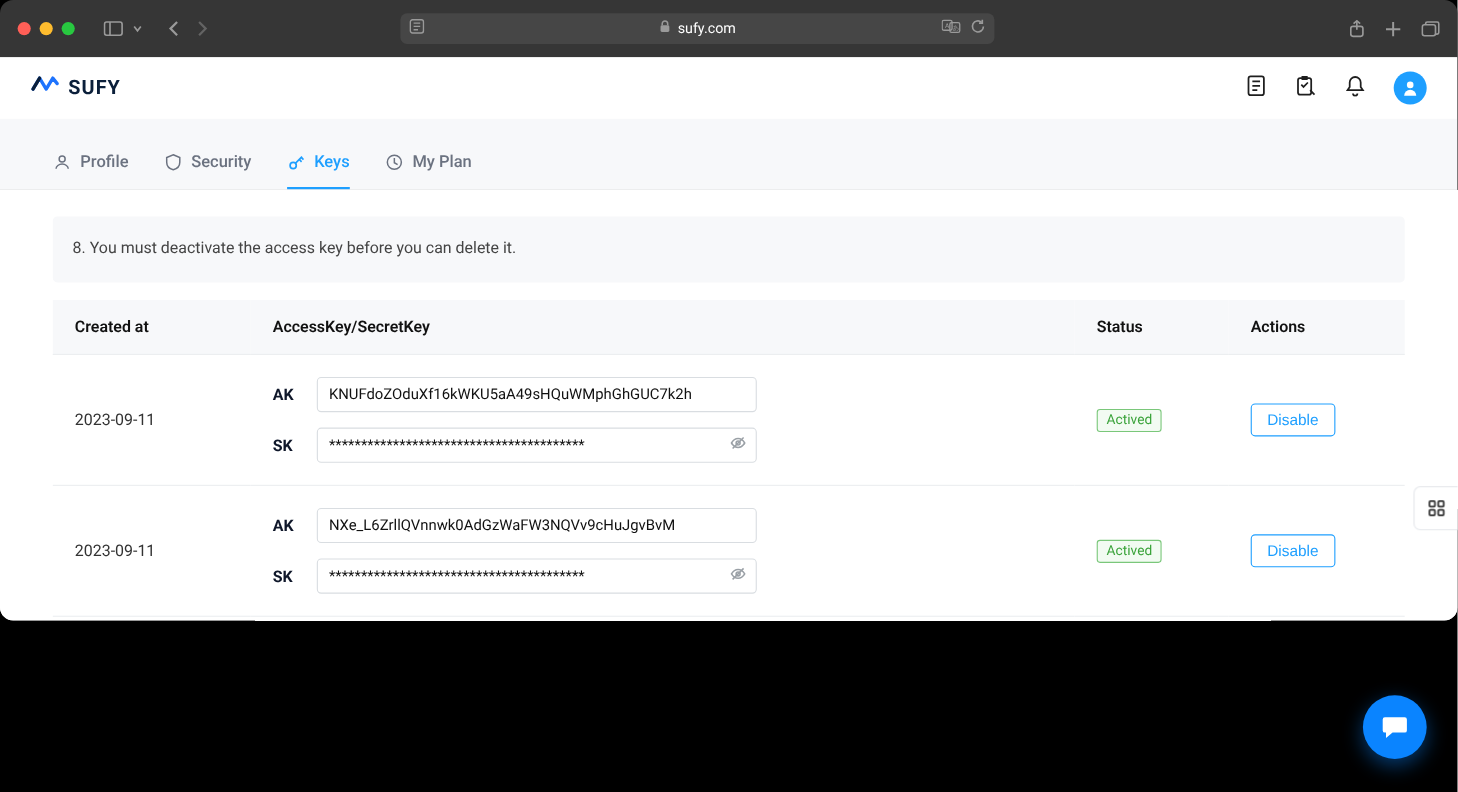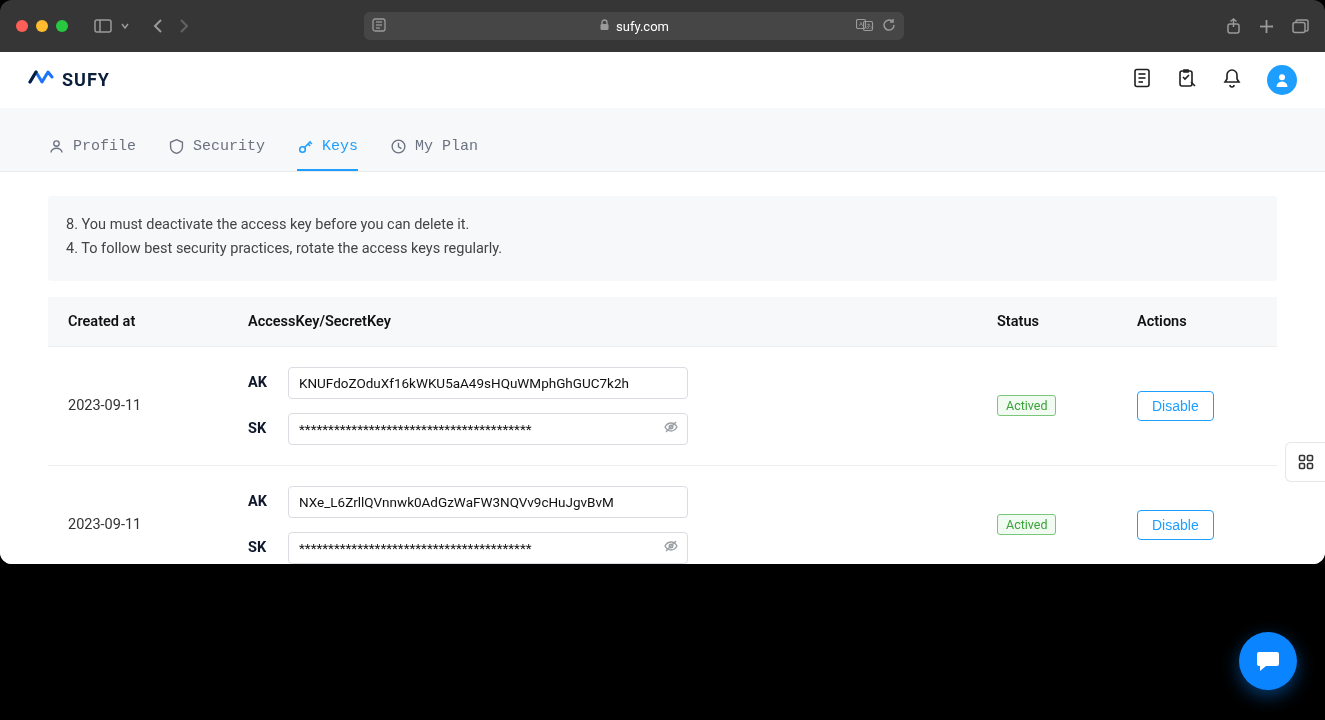--- a/index.html
+++ b/index.html
@@ -76,21 +76,21 @@
   .logo-mark { color:#1e73fd; }
   .topbar-right { margin-left:auto; display:flex; align-items:center; gap:26px; }
   .topbar-icon { color:#1f1f1f; }
   .avatar-btn {
     width: 30px; height: 30px; border-radius: 50%;
     background: #1e9fff; color:#fff; display:flex; align-items:center; justify-content:center;
   }
 
   .account-area { background:#f7f8fa; padding: 20px 48px 0 48px; border-bottom:1px solid #e9eaec;}
   .account-title { font-size:19px; font-weight:600; color:#111; margin-bottom: 18px; }
-  .tabs { display:flex; gap:32px;font-family:Liberation Mono, monospace; }
+  .tabs { display:flex; gap:32px; }
   .tab {
     display:flex; align-items:center; gap:8px;
     padding: 10px 0 14px 0;
     color:#6b7280; font-size:15px; font-weight:500;
     border-bottom: 2px solid transparent;
     cursor:pointer;
   }
   .tab.active { color:#1e9fff; border-bottom-color:#1e9fff; }
   .tab svg { width:17px; height:17px; }
 
@@ -328,21 +328,20 @@
               <polyline points="10,5.5 10,10.5 13.5,12.5"></polyline>
             </svg>
           <span>My Plan</span>
         </div>
       </div>
     </div>
 
     <div class="content">
       <div class="notice-box">
         <p>8. You must deactivate the access key before you can delete it.</p>
-        <p>4. To follow best security practices, rotate the access keys regularly.</p>
       </div>
 
       <table class="keys">
         <thead>
           <tr>
             <th class="col-created">Created at</th>
             <th>AccessKey/SecretKey</th>
             <th class="col-status">Status</th>
             <th class="col-actions">Actions</th>
           </tr>

